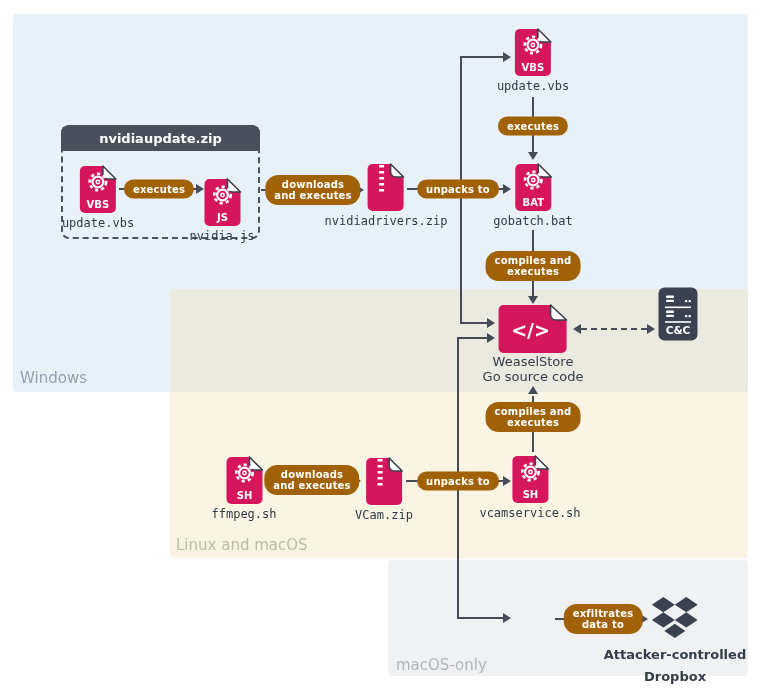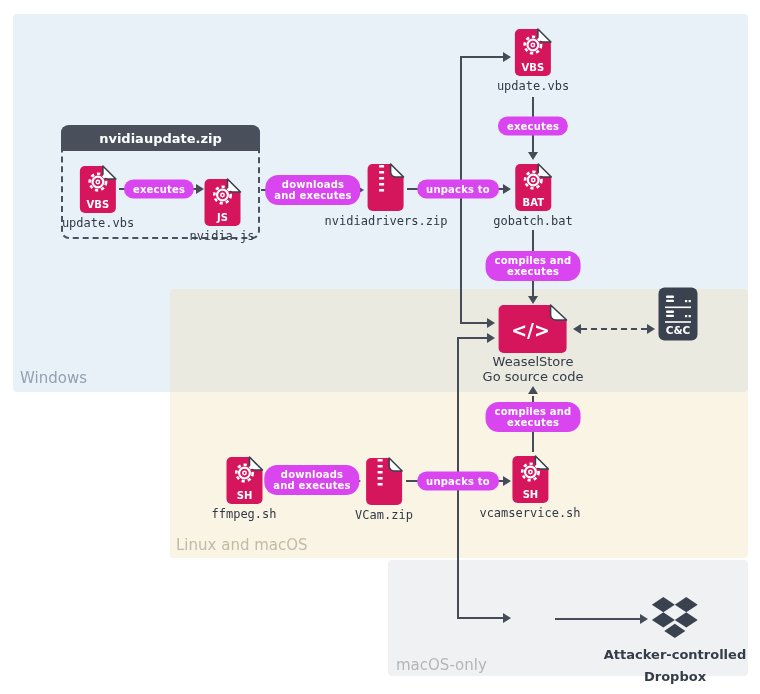--- a/index.html
+++ b/index.html
@@ -27,21 +27,21 @@
   .line{position:absolute;background:#454c57;z-index:1;}
   .h{height:2px;}.v{width:2px;}
   .dash-h{position:absolute;height:0;border-top:2px dashed #454c57;z-index:1;}
   .ar,.al,.ad,.au{position:absolute;width:0;height:0;z-index:1;}
   .ar{border-top:5px solid transparent;border-bottom:5px solid transparent;border-left:8px solid #454c57;}
   .al{border-top:5px solid transparent;border-bottom:5px solid transparent;border-right:8px solid #454c57;}
   .ad{border-left:5px solid transparent;border-right:5px solid transparent;border-top:8px solid #454c57;}
   .au{border-left:5px solid transparent;border-right:5px solid transparent;border-bottom:8px solid #454c57;}
 
   
-  .pill{position:absolute;transform:translate(-50%,-50%);background:#d946ef;color:#fff;
+  .pill{position:absolute;transform:translate(-50%,-50%);background:#a16207;color:#fff;
         font-size:10px;line-height:11px;font-weight:bold;padding:4px 9px;border-radius:13px;
         white-space:pre-line;text-align:center;z-index:5;letter-spacing:.2px;}
 
   
   .node{position:absolute;display:flex;flex-direction:column;align-items:center;
         transform:translateX(-50%);z-index:3;}
   .flabel{margin-top:3px;font-family:"DejaVu Sans Mono",monospace;font-size:12px;
           color:#303a46;white-space:nowrap;}
   .flabel.bold{font-weight:bold;}
   .slabel{font-size:13px;color:#333c48;line-height:15px;text-align:left;white-space:nowrap;}
@@ -139,20 +139,22 @@
 and executes</div>
   <div class="pill" style="left:458px;top:189px;">unpacks to</div>
   <div class="pill" style="left:533px;top:126px;">executes</div>
   <div class="pill" style="left:533px;top:266px;">compiles and
 executes</div>
   <div class="pill" style="left:533px;top:417px;">compiles and
 executes</div>
   <div class="pill" style="left:312px;top:480px;">downloads
 and executes</div>
   <div class="pill" style="left:458px;top:481px;">unpacks to</div>
+  <div class="pill" style="left:603px;top:619px;">exfiltrates
+data to</div>
 
   <div class="node" id="n-update-vbs-inner">
     <svg class="fi" width="38" height="48" viewBox="0 0 38 48">
       <use href="#sym-page"></use>
         <use href="#sym-gear" x="7" y="5" width="24" height="24"></use>
       <text x="19" y="43">VBS</text>
     </svg>
     <span class="flabel">update.vbs</span>
   </div>
 

